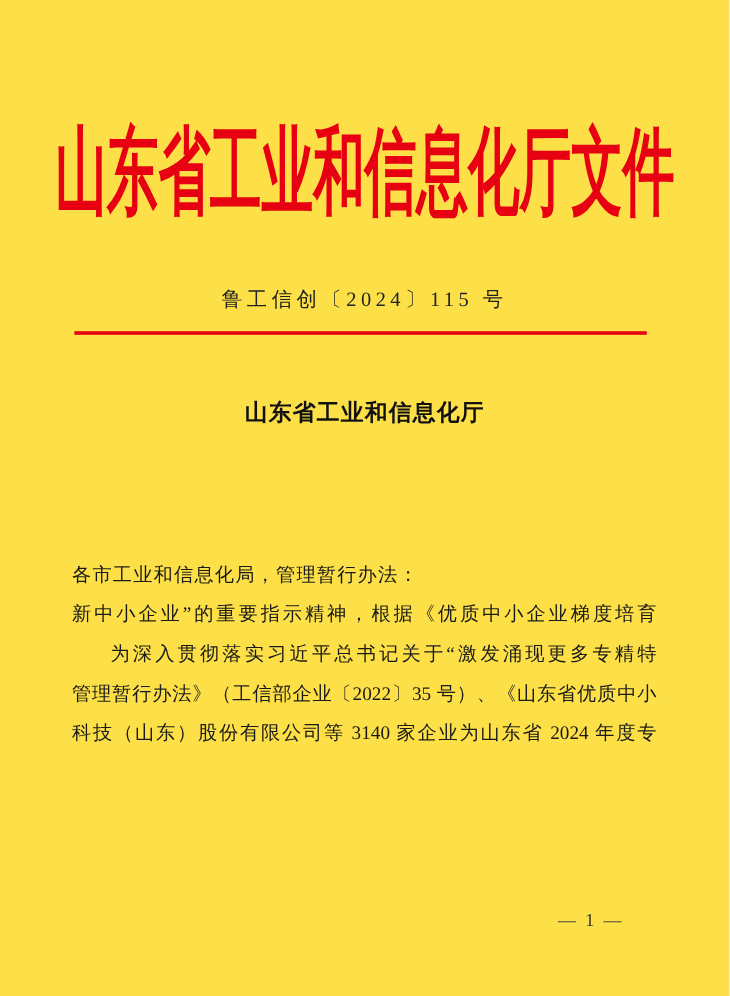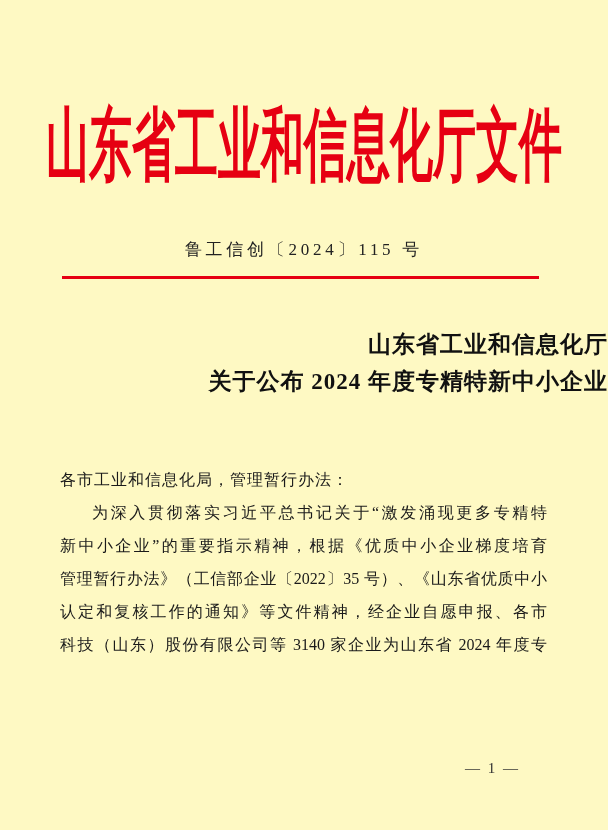--- a/index.html
+++ b/index.html
@@ -1,21 +1,21 @@
 <!DOCTYPE html>
 <html><head>
 <meta charset="utf-8">
 <style>
   * { margin: 0; padding: 0; box-sizing: border-box; }
   html, body { background: #ffffff; }
   .page {
     position: relative;
     width: 608px;
     height: 830px;
-    background: #fef9c3;
+    background: #fde047;
     overflow: hidden;
     font-family: "Liberation Serif", "DejaVu Serif", serif;
     color: #1a1a1a;
   }
   
   .masthead {
     position: absolute;
     top: 105px;
     left: 0;
     width: 608px;
@@ -47,23 +47,23 @@
     width: 477px;
     height: 3px;
     background: #e60012;
   }
   
   .notice-title {
     position: absolute;
     top: 326px;
     left: 0;
     width: 608px;
-    text-align: right;
+    text-align: center;
     font-weight: bold;
-    font-size: 23px;
+    font-size: 19px;
     line-height: 37px;
     color: #111111;
     letter-spacing: 1px;
   }
   
   .body-text {
     position: absolute;
     top: 463px;
     left: 60px;
     width: 487px;
@@ -102,27 +102,25 @@
 <div class="page">
 
   <div class="masthead">山东省工业和信息化厅文件</div>
 
   <div class="doc-number">鲁工信创〔2024〕115 号</div>
 
   <div class="red-rule"></div>
 
   <div class="notice-title">
     <div class="t-line">山东省工业和信息化厅</div>
-    <div class="t-line">关于公布 2024 年度专精特新中小企业</div>
   </div>
 
   <div class="body-text">
     <div class="salutation">各市工业和信息化局，管理暂行办法：</div>
+    <div class="b-line">新中小企业”的重要指示精神，根据《优质中小企业梯度培育</div>
     <div class="b-line indent">为深入贯彻落实习近平总书记关于“激发涌现更多专精特</div>
-    <div class="b-line">新中小企业”的重要指示精神，根据《优质中小企业梯度培育</div>
     <div class="b-line">管理暂行办法》（工信部企业〔2022〕35 号）、《山东省优质中小</div>
-    <div class="b-line">认定和复核工作的通知》等文件精神，经企业自愿申报、各市</div>
     <div class="b-line">科技（山东）股份有限公司等 3140 家企业为山东省 2024 年度专</div>
   </div>
 
   <div class="page-number">— 1 —</div>
 
 </div>
 
 </body></html>

